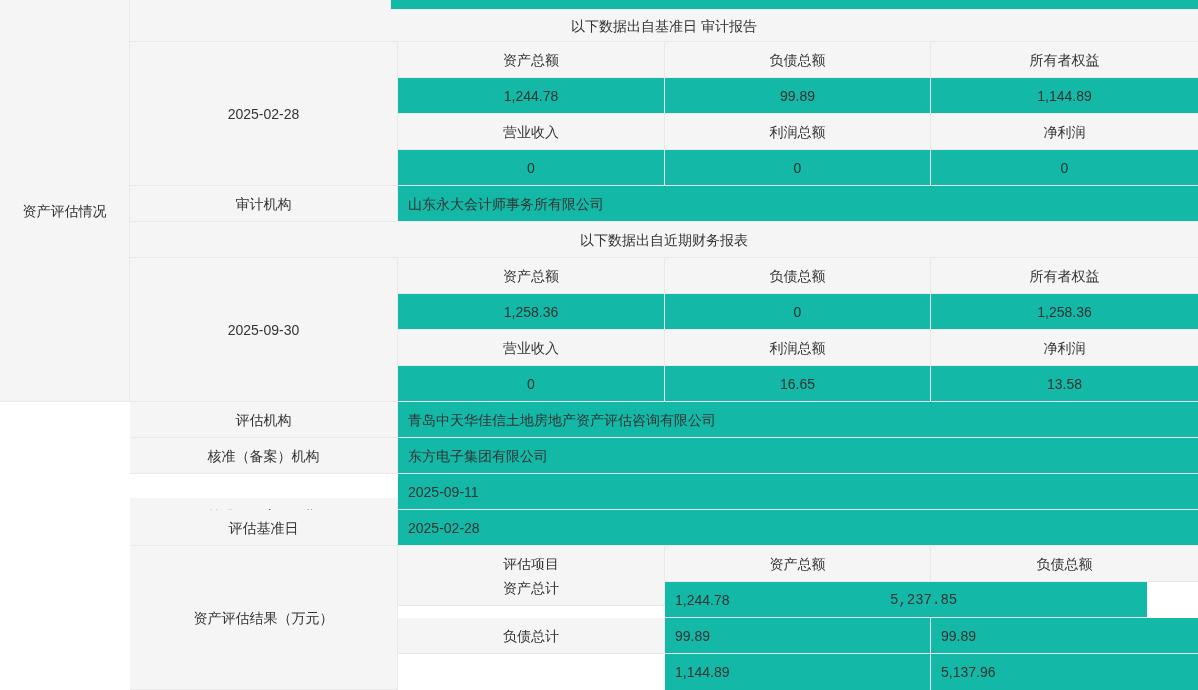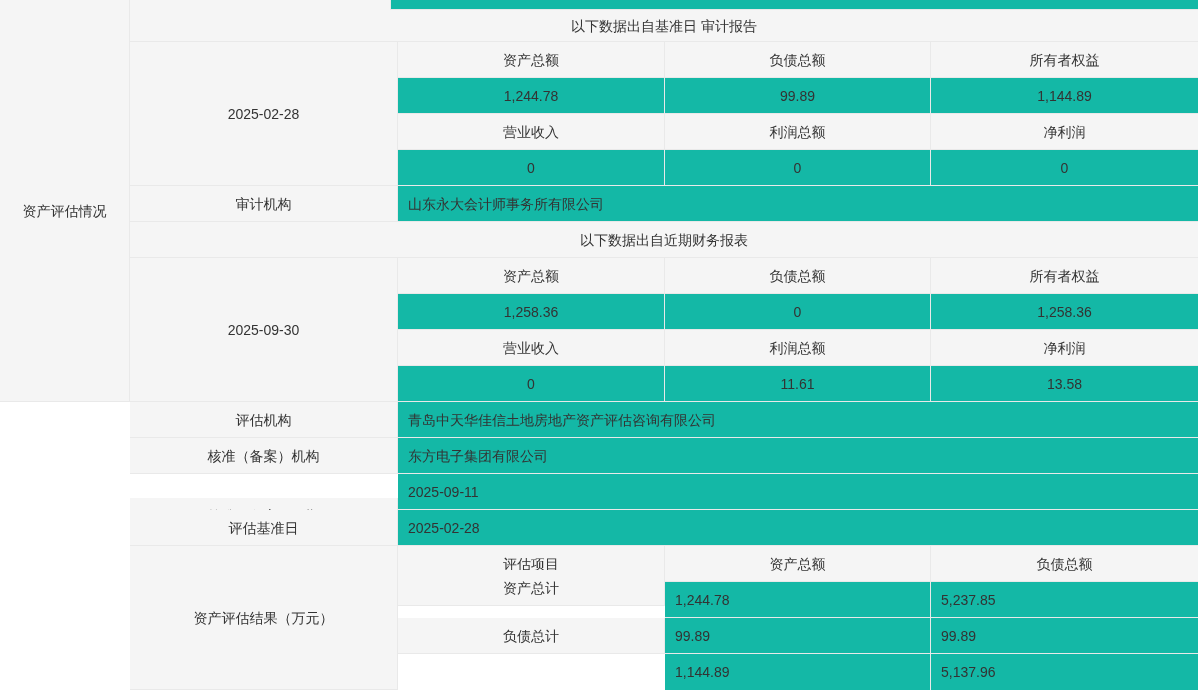--- a/index.html
+++ b/index.html
@@ -87,21 +87,21 @@
 
   <div class="cell w br bb" style="left:398px;top:294px;width:267px;height:36px;">1,258.36</div>
   <div class="cell w br bb" style="left:665px;top:294px;width:266px;height:36px;">0</div>
   <div class="cell w bb" style="left:931px;top:294px;width:267px;height:36px;">1,258.36</div>
 
   <div class="cell g br bb" style="left:398px;top:330px;width:267px;height:36px;">营业收入</div>
   <div class="cell g br bb" style="left:665px;top:330px;width:266px;height:36px;">利润总额</div>
   <div class="cell g bb" style="left:931px;top:330px;width:267px;height:36px;">净利润</div>
 
   <div class="cell w br bb" style="left:398px;top:366px;width:267px;height:36px;">0</div>
-  <div class="cell w br bb" style="left:665px;top:366px;width:266px;height:36px;">11.61</div>
+  <div class="cell w br bb" style="left:665px;top:366px;width:266px;height:36px;">16.65</div>
   <div class="cell w bb" style="left:931px;top:366px;width:267px;height:36px;">13.58</div>
 
   <div class="cell g br bb" style="left:130px;top:402px;width:268px;height:36px;">评估机构</div>
   <div class="cell w bb la" style="left:398px;top:402px;width:800px;height:36px;">青岛中天华佳信土地房地产资产评估咨询有限公司</div>
 
   <div class="cell g br bb" style="left:130px;top:438px;width:268px;height:36px;">核准（备案）机构</div>
   <div class="cell w bb la" style="left:398px;top:438px;width:800px;height:36px;">东方电子集团有限公司</div>
 
   <div class="cell g br bb" style="left:130px;top:498px;width:268px;height:36px;">核准（备案）日期</div>
   <div class="cell w bb la" style="left:398px;top:474px;width:800px;height:36px;">2025-09-11</div>
@@ -110,21 +110,21 @@
   <div class="cell w bb la" style="left:398px;top:510px;width:800px;height:36px;">2025-02-28</div>
 
   <div class="cell g br bb" style="left:130px;top:546px;width:268px;height:144px;">资产评估结果（万元）</div>
 
   <div class="cell g br bb" style="left:398px;top:546px;width:267px;height:36px;">评估项目</div>
   <div class="cell g br bb" style="left:665px;top:546px;width:266px;height:36px;">资产总额</div>
   <div class="cell g bb" style="left:931px;top:546px;width:267px;height:36px;">负债总额</div>
 
   <div class="cell g br bb" style="left:398px;top:570px;width:267px;height:36px;">资产总计</div>
   <div class="cell w br bb la" style="left:665px;top:582px;width:266px;height:36px;">1,244.78</div>
-  <div class="cell w bb la" style="left:931px;top:582px;width:267px;height:36px;">5,237.85</div>
+  <div class="cell w bb la" style="left:880px;top:582px;width:267px;height:36px;font-family:Liberation Mono, monospace;">5,237.85</div>
 
   <div class="cell g br bb" style="left:398px;top:618px;width:267px;height:36px;">负债总计</div>
   <div class="cell w br bb la" style="left:665px;top:618px;width:266px;height:36px;">99.89</div>
   <div class="cell w bb la" style="left:931px;top:618px;width:267px;height:36px;">99.89</div>
 
   <div class="cell w br la" style="left:665px;top:654px;width:266px;height:36px;">1,144.89</div>
   <div class="cell w la" style="left:931px;top:654px;width:267px;height:36px;">5,137.96</div>
 
 </div>
 

